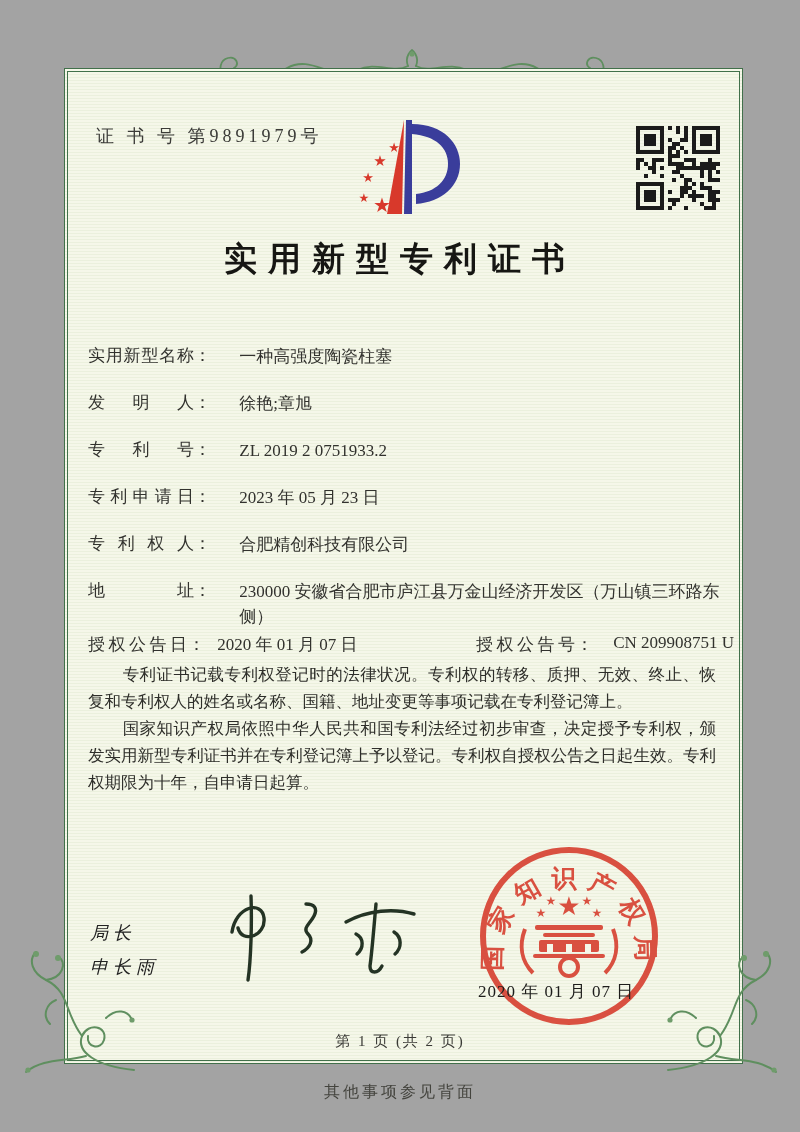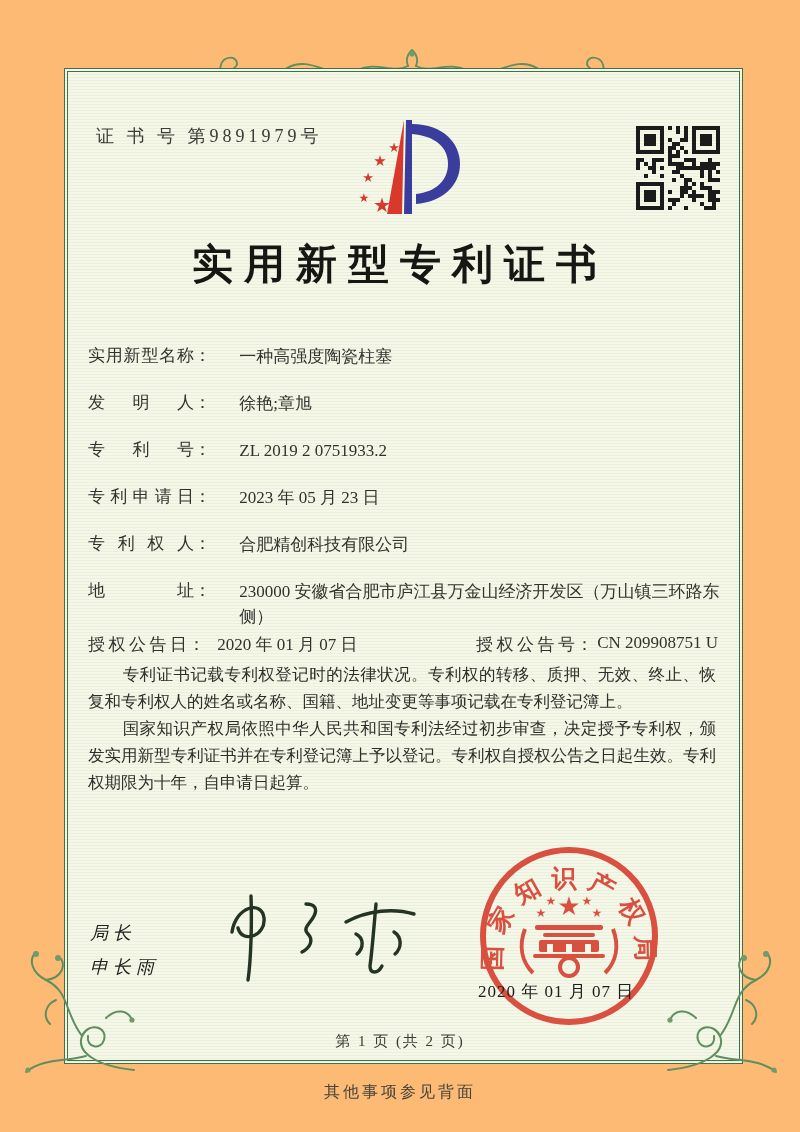--- a/index.html
+++ b/index.html
@@ -1,28 +1,28 @@
 <!DOCTYPE html>
 <html><head>
 <meta charset="utf-8">
 <style>
   html,body{margin:0;padding:0;}
   body{width:800px;height:1132px;background:#ffffff;font-family:"Liberation Serif","DejaVu Serif",serif;}
-  .page{position:relative;width:800px;height:1132px;background:#fdba74;overflow:hidden;}
+  .page{position:relative;width:800px;height:1132px;background:#a3a3a3;overflow:hidden;}
 
   
   .frame{position:absolute;left:64px;top:68px;width:677px;height:994px;
     border:1px solid #41704a;
     background:repeating-linear-gradient(180deg,#f5f7e9 0px,#f5f7e9 2px,#ebf0dd 2px,#ebf0dd 3px);}
   .frame::before{content:"";position:absolute;inset:2px;border:1px solid #41704a;pointer-events:none;}
 
   .cert-no{position:absolute;left:96px;top:124px;font-size:18px;letter-spacing:4px;color:#3b3b38;}
 
   .title{position:absolute;left:0;top:237px;width:800px;text-align:center;
-    font-size:41px;font-weight:600;letter-spacing:11px;color:#161613;}
+    font-size:33px;font-weight:600;letter-spacing:11px;color:#161613;}
 
   .fields{position:absolute;left:0;top:0;width:800px;font-size:17px;color:#32322e;}
   .frow{position:absolute;left:88px;white-space:nowrap;}
   .flabel{display:inline-block;width:106px;text-align:justify;text-align-last:justify;vertical-align:top;}
   .fcolon{display:inline-block;vertical-align:top;}
   .fvalue{display:inline-block;vertical-align:top;margin-left:24px;white-space:normal;width:512px;line-height:25px;}
   .grant-right{position:absolute;left:388px;top:0;white-space:nowrap;}
   .glabel{display:inline-block;width:100px;text-align:justify;text-align-last:justify;vertical-align:top;letter-spacing:1px;font-family:Liberation Serif, serif;}
 
   .paras{position:absolute;left:88px;top:661px;width:628px;font-size:16.5px;line-height:27px;
@@ -325,21 +325,21 @@
     </div>
     <div class="frow" style="top:579px">
       <span class="flabel">地址</span><span class="fcolon">：</span>
       <span class="fvalue">230000 安徽省合肥市庐江县万金山经济开发区（万山镇三环路东侧）</span>
     </div>
     <div class="frow" style="top:633px">
       <span class="glabel">授权公告日</span><span class="fcolon">：</span>
       <span style="margin-left:8px;">2020 年 01 月 07 日</span>
       <span class="grant-right">
         <span class="glabel">授权公告号</span><span class="fcolon">：</span>
-        <span style="margin-left:0;">CN 209908751 U</span>
+        <span style="margin-left:16px;">CN 209908751 U</span>
       </span>
     </div>
   </div>
 
   <div class="paras">
     <p>专利证书记载专利权登记时的法律状况。专利权的转移、质押、无效、终止、恢复和专利权人的姓名或名称、国籍、地址变更等事项记载在专利登记簿上。</p>
     <p>国家知识产权局依照中华人民共和国专利法经过初步审查，决定授予专利权，颁发实用新型专利证书并在专利登记簿上予以登记。专利权自授权公告之日起生效。专利权期限为十年，自申请日起算。</p>
   </div>
 
   <div class="director">

